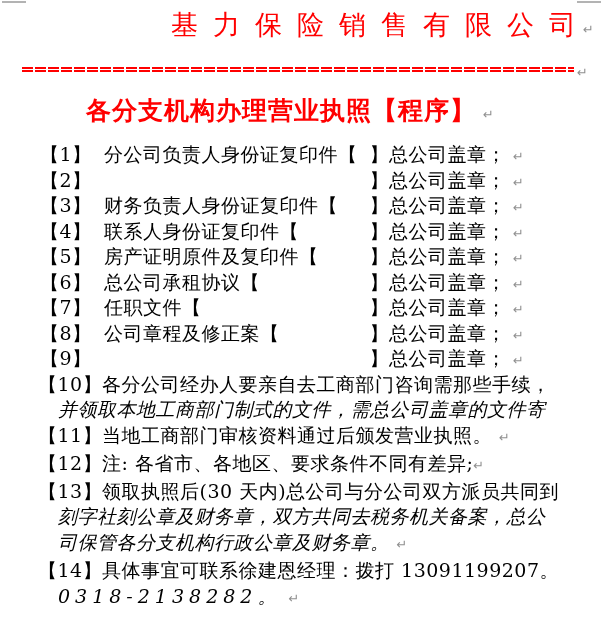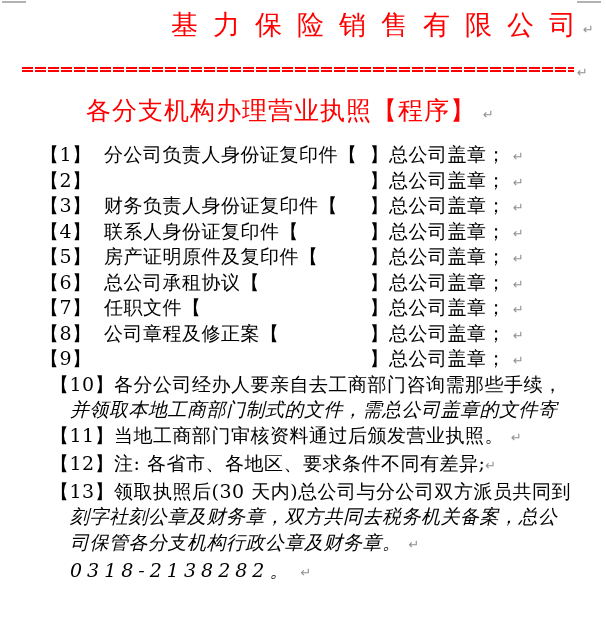--- a/index.html
+++ b/index.html
@@ -22,31 +22,31 @@
 
   
   .divider-row{display:flex;align-items:center;margin:15px 18px 0 22px;height:12px;}
   .rule{flex:1;}
   .stripe{height:2px;margin:1px 0;
           background:repeating-linear-gradient(90deg,#ff0000 0 11px,rgba(255,255,255,0) 11px 13px);}
   .divider-row .pilcrow{margin-left:3px;position:relative;top:3px;}
 
   
   .title-row{margin-top:19px;text-align:center;line-height:33px;padding-right:26px;white-space:nowrap;}
-  .title{color:#ff0000;font-size:25px;font-weight:normal;letter-spacing:1px;}
+  .title{color:#ff0000;font-size:25px;font-weight:bold;letter-spacing:1px;}
 
   
   .list{margin-top:11px;font-size:19px;letter-spacing:0.5px;}
   .row{display:flex;align-items:baseline;height:25.5px;line-height:25.5px;
        padding-left:40px;padding-right:82px;white-space:nowrap;}
   .num{flex:none;width:64px;}
   .spacer{flex:1;}
   .ltext,.rtext{flex:none;}
 
-  .para{line-height:25.8px;padding-left:50px;padding-right:34px;}
+  .para{line-height:25.8px;padding-left:38px;padding-right:34px;}
   .pline{white-space:nowrap;}
   .pline.first{display:flex;align-items:baseline;}
   .pline.first .num{width:64px;}
   .pline.cont{margin-left:20px;font-style:italic;}
   .phone{letter-spacing:5px;}
 </style>
 </head>
 <body>
 
 <div class="doc">
@@ -160,17 +160,21 @@
     <div class="para">
       <div class="pline first">
         <span class="num">【13】</span>
           <span>领取执照后(30 天内)总公司与分公司双方派员共同到</span>
       </div>
       <div class="pline cont"><span>刻字社刻公章及财务章，双方共同去税务机关备案，总公</span></div>
       <div class="pline cont"><span>司保管各分支机构行政公章及财务章。</span><span class="pilcrow">↵</span></div>
     </div>
 
     <div class="para">
+      <div class="pline first">
+        <span class="num">【14】</span>
+          <span>具体事宜可联系徐建恩经理：拨打 13091199207。</span>
+      </div>
       <div class="pline cont phone"><span>0318-2138282。</span><span class="pilcrow">↵</span></div>
     </div>
 
   </div>
 </div>
 
 </body></html>

